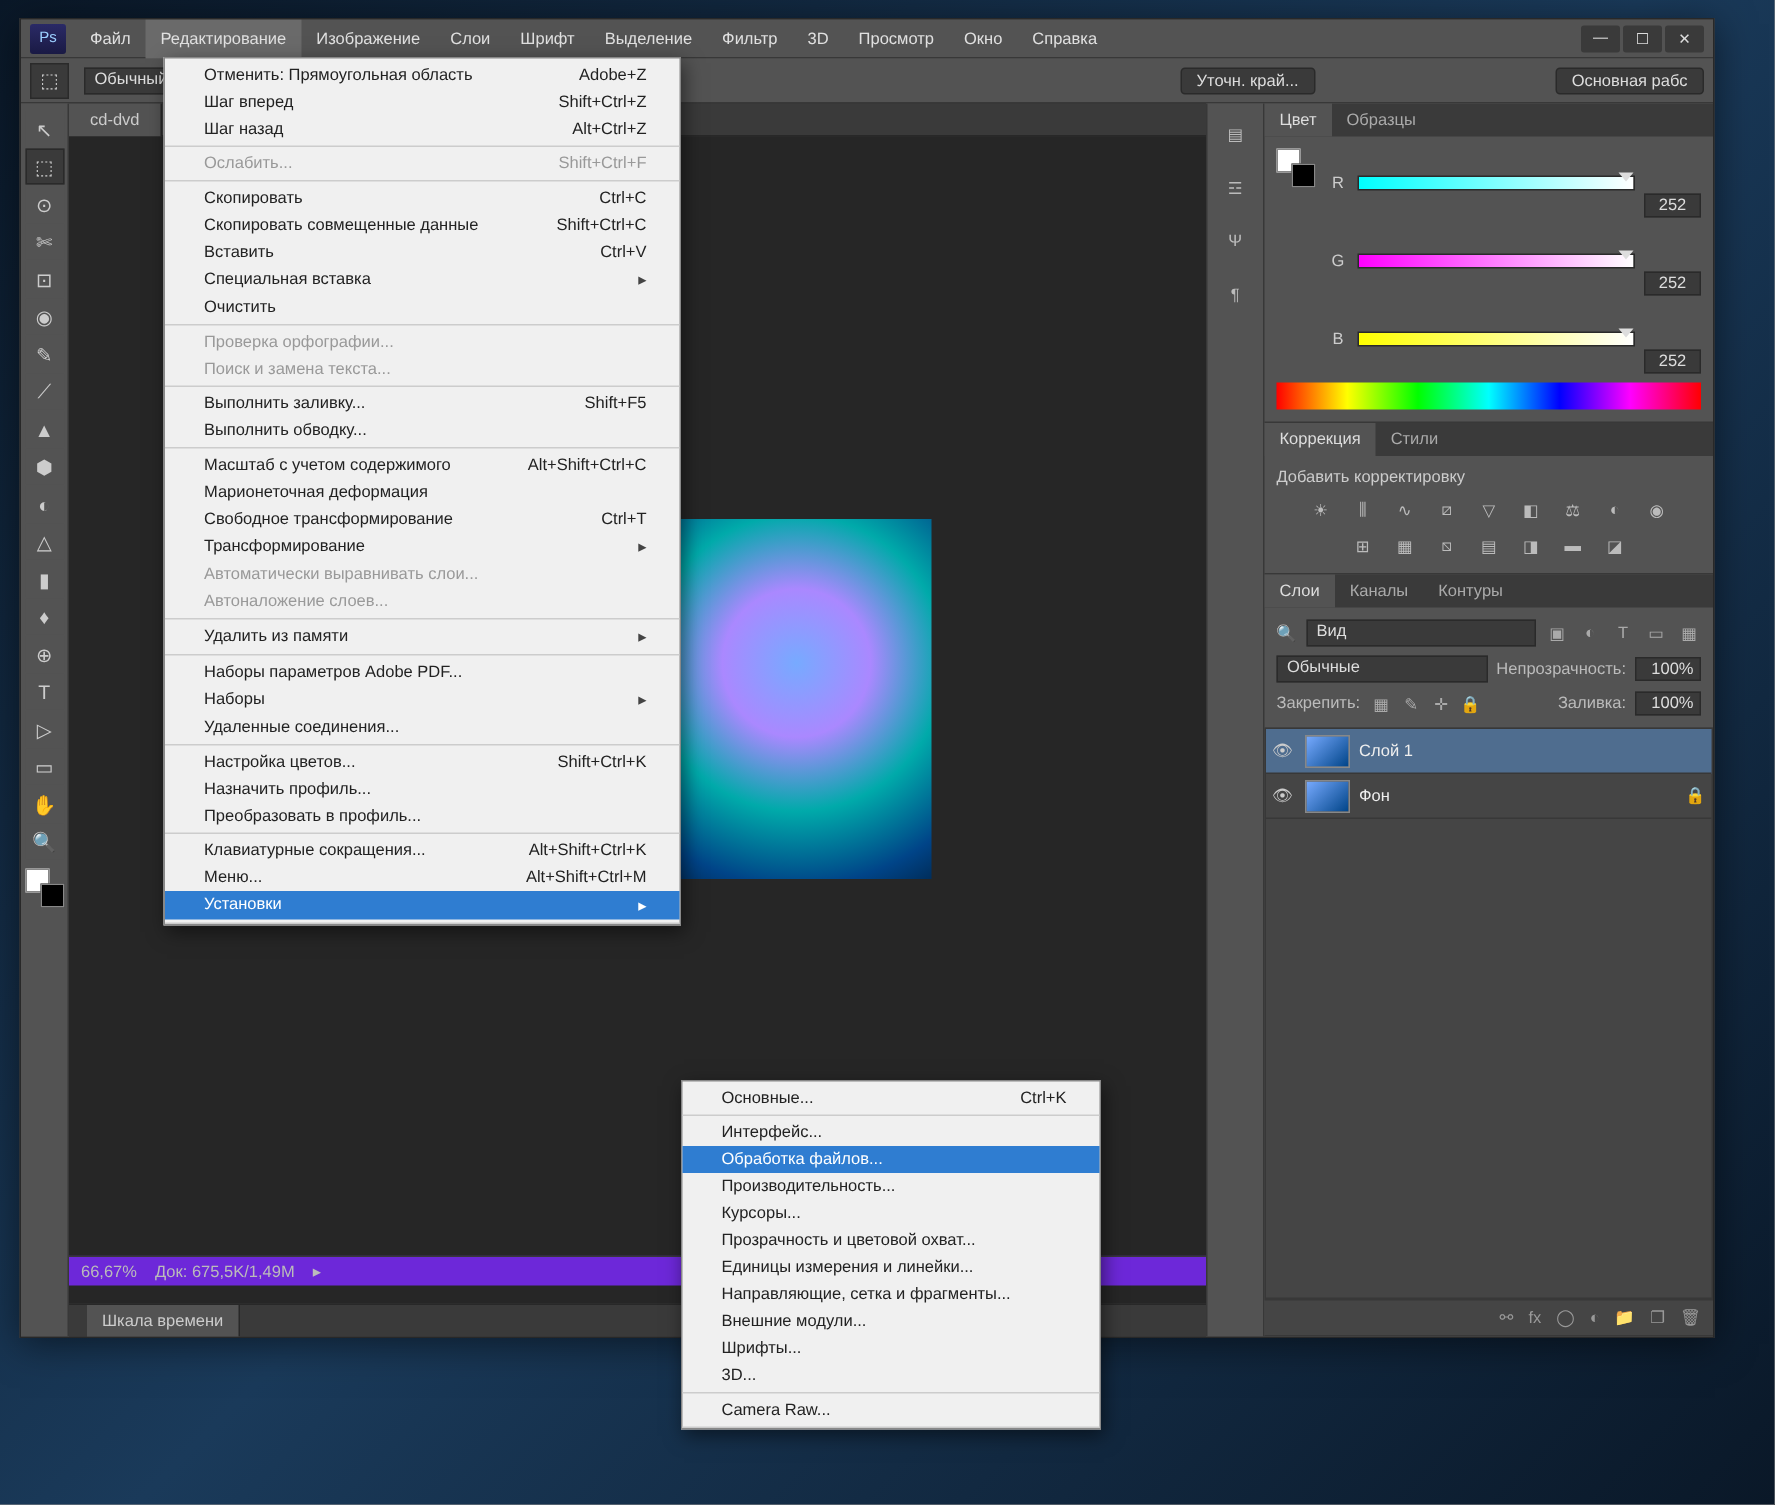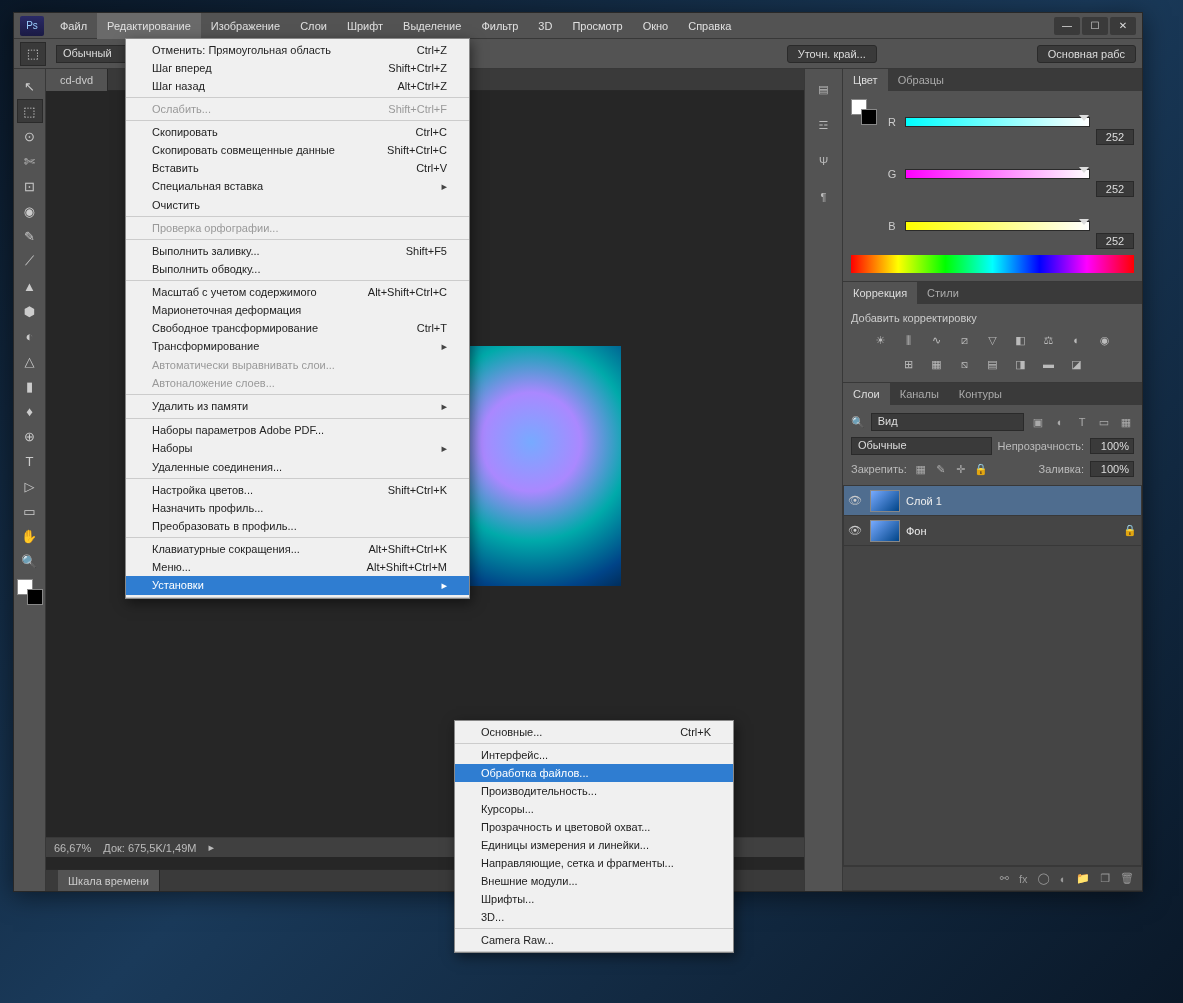--- a/index.html
+++ b/index.html
@@ -21,21 +21,21 @@
 .tool { width:26px; height:24px; margin:1px auto; background:#535353; display:flex; align-items:center; justify-content:center; color:#ccc; border:1px solid transparent; font-size:13px;}
 .tool.sel { background:#3a3a3a; border:1px solid #2a2a2a;}
 .tool-colors { width:26px; height:26px; margin:6px auto; position:relative;}
 .fgc { position:absolute; width:16px; height:16px; left:0; top:0; background:#fff; border:1px solid #888;}
 .bgc { position:absolute; width:16px; height:16px; right:0; bottom:0; background:#000; border:1px solid #888;}
 .center { flex:1; background:#262626; position:relative; display:flex; flex-direction:column;}
 .doc-tabs { height:22px; background:#3a3a3a; display:flex; align-items:center; border-bottom:1px solid #282828;}
 .doc-tab { padding:0 14px; height:22px; line-height:22px; color:#ccc; background:#535353; border-right:1px solid #282828;}
 .canvas-area { flex:1; background:#262626; position:relative; overflow:hidden;}
 .canvas-bg { position:absolute; left:350px; top:255px; width:225px; height:240px; background: radial-gradient(circle at 60% 40%, #7af, #a8f, #0aa, #048, #012); }
-.statusbar { height:20px; background:#404040; border-top:1px solid #383838; display:flex; align-items:center; gap:12px; padding:0 8px; color:#bbb;}
+.statusbar { height:20px; background:#6d28d9; border-top:1px solid #383838; display:flex; align-items:center; gap:12px; padding:0 8px; color:#bbb;}
 .timeline-tab { height:22px; background:#3a3a3a; border-top:1px solid #282828; display:flex; align-items:center;margin-top:12px;}
 .tl-label { padding:0 10px; background:#535353; height:22px; line-height:22px; color:#ccc; border-right:1px solid #282828; margin-left:12px;}
 
 .rightcol { width:38px; background:#535353; border-left:1px solid #383838; display:flex; flex-direction:column; align-items:center; padding-top:10px; gap:16px;}
 .ricon { width:24px; height:20px; color:#bbb; display:flex; align-items:center; justify-content:center;}
 
 .panels { width:300px; background:#535353; border-left:1px solid #383838; display:flex; flex-direction:column;}
 .panel { border-bottom:1px solid #383838;}
 .panel-tabs { height:22px; background:#3a3a3a; display:flex;}
 .ptab { padding:0 10px; height:22px; line-height:22px; color:#aaa; cursor:default;}
@@ -67,21 +67,21 @@
 .layer-list { background:#454545; border:1px solid #383838;}
 .layer-row { display:flex; align-items:center; height:30px; border-bottom:1px solid #383838; padding:0 4px; gap:6px;}
 .layer-row.sel { background:#4f6d8f;}
 .eye { width:16px; color:#ccc;}
 .thumb { width:30px; height:22px; background:linear-gradient(135deg,#7af,#048); border:1px solid #888;}
 .layer-name { color:#eee; flex:1;}
 .layer-name.italic { }
 .lock { color:#ccc;}
 .panel-footer { height:24px; background:#454545; border-top:1px solid #383838; display:flex; align-items:center; justify-content:flex-end; gap:10px; padding:0 8px; color:#999;}
 
-.dropdown { position:absolute; left:109px; top:38px; width:345px; background:#f0f0f0; border:1px solid #888; box-shadow:2px 4px 12px rgba(0,0,0,0.5); z-index:100;margin-left:16px;}
+.dropdown { position:absolute; left:109px; top:38px; width:345px; background:#f0f0f0; border:1px solid #888; box-shadow:2px 4px 12px rgba(0,0,0,0.5); z-index:100;}
 .dd-group { border-bottom:1px solid #ccc; padding:2px 0;}
 .dd-item { display:flex; justify-content:space-between; padding:3px 22px 3px 26px; color:#222; cursor:default;}
 .dd-item.disabled { color:#999;}
 .dd-item.highlight { background:#2f7dd1; color:#fff;}
 .dd-item .arrow { color:#444;}
 .dd-item.highlight .arrow { color:#fff;}
 .subdropdown { position:absolute; left:454px; top:720px; width:280px; background:#f0f0f0; border:1px solid #888; box-shadow:2px 4px 12px rgba(0,0,0,0.5); z-index:101;}
 </style>
 </head>
 <body>
@@ -309,21 +309,21 @@
       </div>
 
     </div>
   </div>
 </div>
 
 <div class="dropdown" id="dropdown">
     <div class="dd-group">
       <div class="dd-item">
         <span>Отменить: Прямоугольная область</span>
-        <span>Ctrl+Z</span>
+        <span>Adobe+Z</span>
       </div>
       <div class="dd-item">
         <span>Шаг вперед</span>
         <span>Shift+Ctrl+Z</span>
       </div>
       <div class="dd-item">
         <span>Шаг назад</span>
         <span>Alt+Ctrl+Z</span>
       </div>
     </div>
@@ -353,20 +353,24 @@
       <div class="dd-item">
         <span>Очистить</span>
         <span></span>
       </div>
     </div>
     <div class="dd-group">
       <div class="dd-item disabled">
         <span>Проверка орфографии...</span>
         <span></span>
       </div>
+      <div class="dd-item disabled">
+        <span>Поиск и замена текста...</span>
+        <span></span>
+      </div>
     </div>
     <div class="dd-group">
       <div class="dd-item">
         <span>Выполнить заливку...</span>
         <span>Shift+F5</span>
       </div>
       <div class="dd-item">
         <span>Выполнить обводку...</span>
         <span></span>
       </div>

